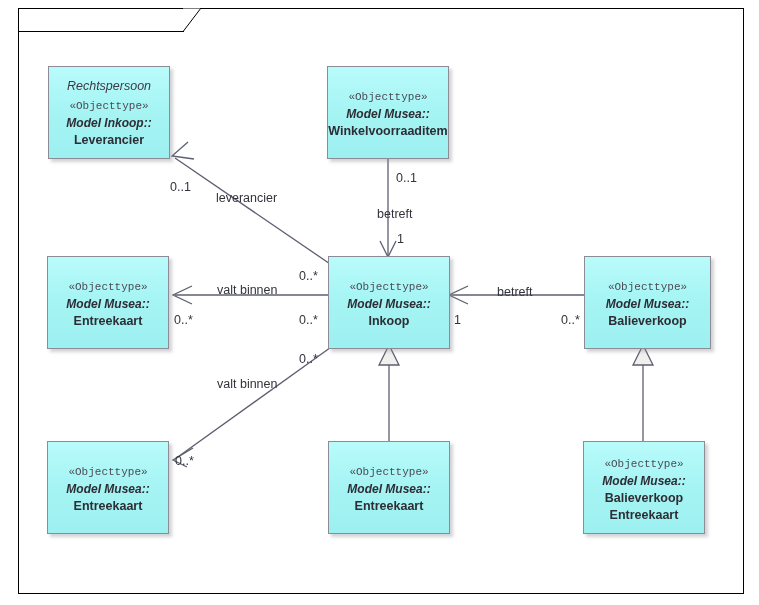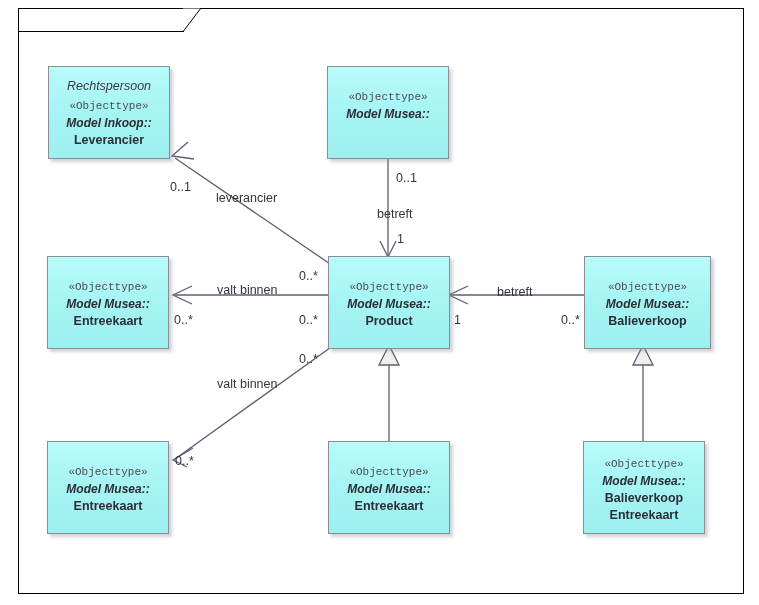--- a/index.html
+++ b/index.html
@@ -211,32 +211,33 @@
   <div class="cls" style="left:48px; top:66px; width:122px; height:93px;">
     <div class="toprole">Rechtspersoon</div>
     <div class="stereo">«Objecttype»</div>
     <div class="pkg">Model Inkoop::</div>
     <div class="nm">Leverancier</div>
   </div>
 
   <div class="cls" style="left:327px; top:66px; width:122px; height:93px; padding-top:22px;">
     <div class="stereo">«Objecttype»</div>
     <div class="pkg">Model Musea::</div>
+    <div class="nm">Winkelvoorraaditem</div>
   </div>
 
   <div class="cls" style="left:47px; top:256px; width:122px; height:93px; padding-top:22px;">
     <div class="stereo">«Objecttype»</div>
     <div class="pkg">Model Musea::</div>
     <div class="nm">Entreekaart</div>
   </div>
 
   <div class="cls" style="left:328px; top:256px; width:122px; height:93px; padding-top:22px;">
     <div class="stereo">«Objecttype»</div>
     <div class="pkg">Model Musea::</div>
-    <div class="nm">Product</div>
+    <div class="nm">Inkoop</div>
   </div>
 
   <div class="cls" style="left:584px; top:256px; width:127px; height:93px; padding-top:22px;">
     <div class="stereo">«Objecttype»</div>
     <div class="pkg">Model Musea::</div>
     <div class="nm">Balieverkoop</div>
   </div>
 
   <div class="cls" style="left:47px; top:441px; width:122px; height:93px; padding-top:22px;">
     <div class="stereo">«Objecttype»</div>

